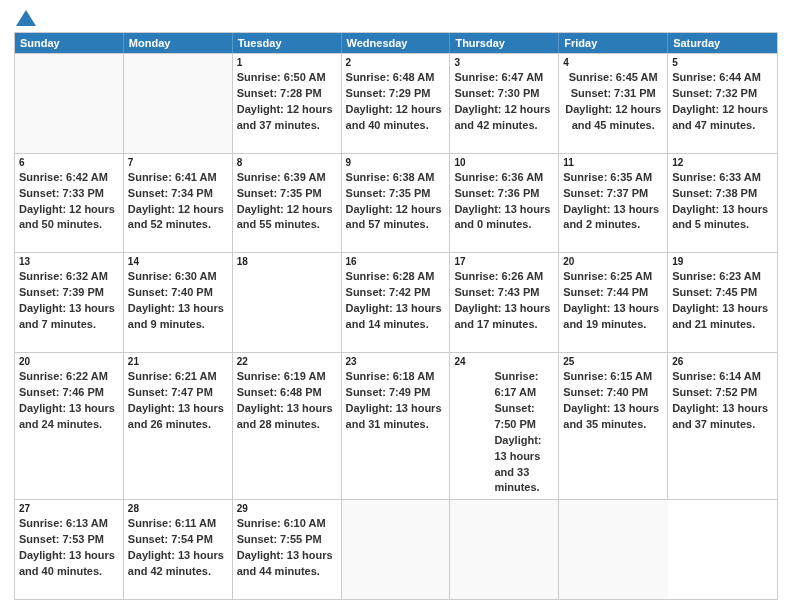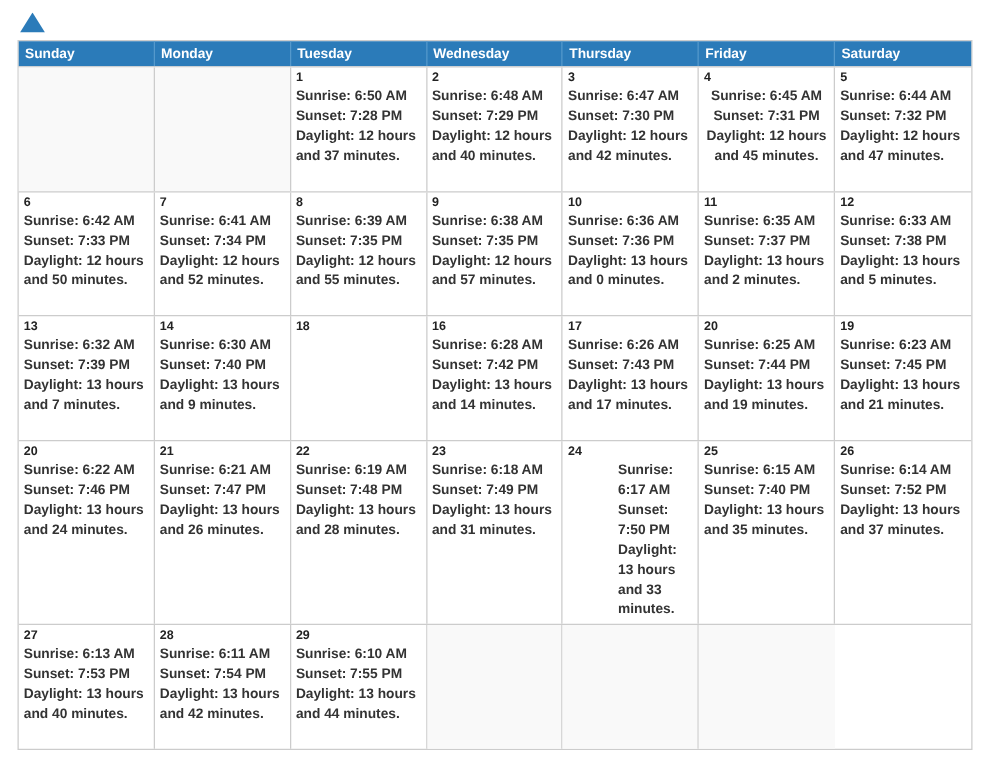--- a/index.html
+++ b/index.html
@@ -259,21 +259,21 @@
           </div>
           <div class="cal-cell">
             <div class="day-num">21</div>
             <div class="sun-info" style="white-space: pre-line;">Sunrise: 6:21 AM
 Sunset: 7:47 PM
 Daylight: 13 hours and 26 minutes.</div>
           </div>
           <div class="cal-cell">
             <div class="day-num">22</div>
             <div class="sun-info" style="white-space: pre-line;">Sunrise: 6:19 AM
-Sunset: 7:48 PM
+Sunset: 6:48 PM
 Daylight: 13 hours and 28 minutes.</div>
           </div>
           <div class="cal-cell">
             <div class="day-num">23</div>
             <div class="sun-info" style="white-space: pre-line;">Sunrise: 6:18 AM
 Sunset: 7:49 PM
 Daylight: 13 hours and 31 minutes.</div>
           </div>
           <div class="cal-cell">
             <div class="day-num">24</div>

